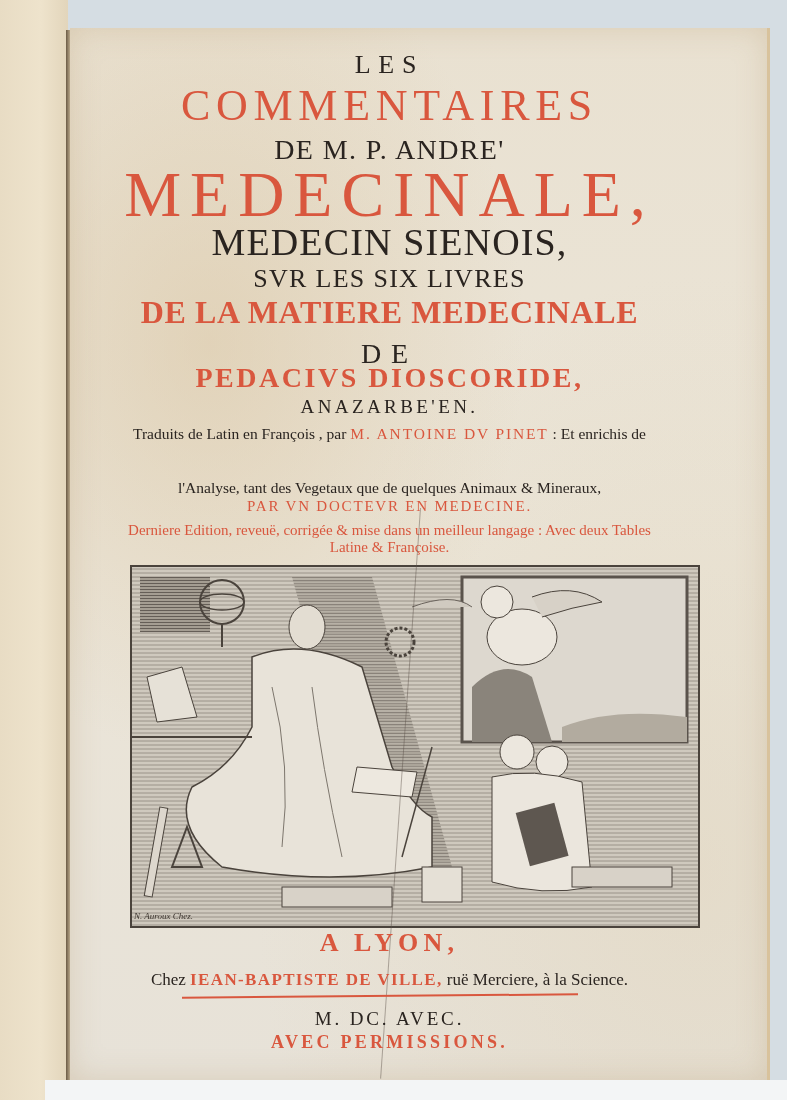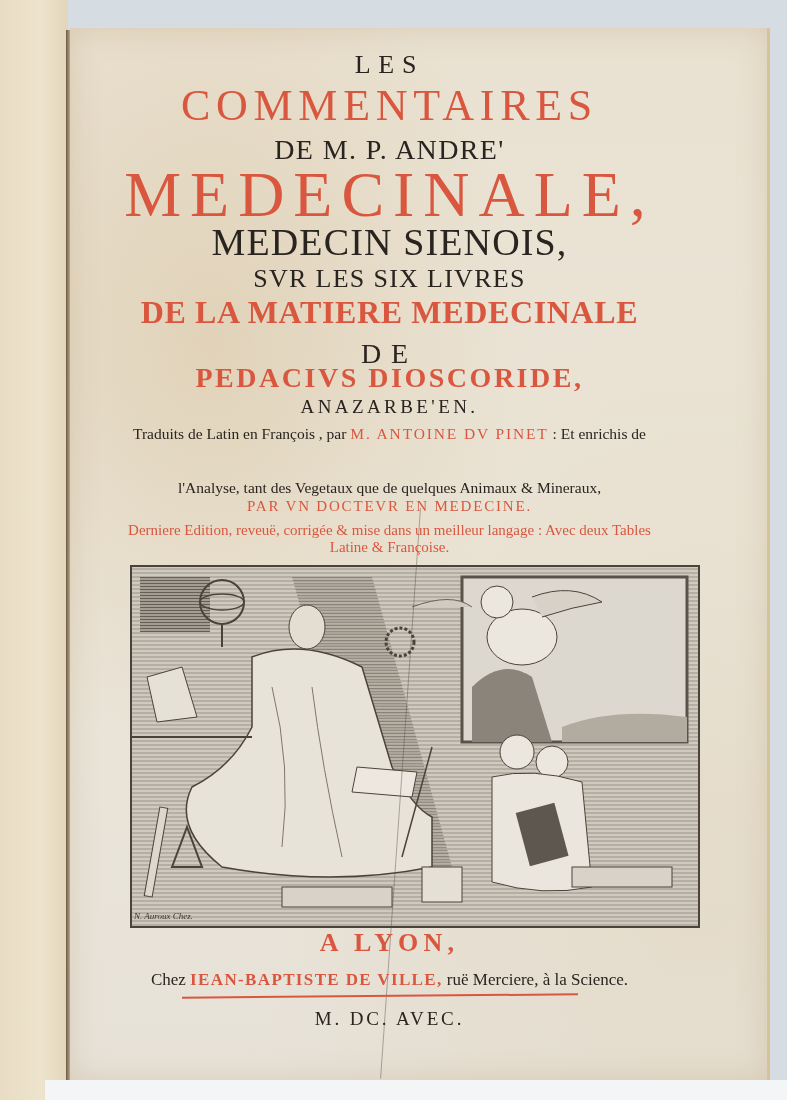--- a/index.html
+++ b/index.html
@@ -158,13 +158,14 @@
   </div>
 
   <div class="crack"></div>
 
   <div class="line l18 red">A LYON,</div>
   <div class="line l19 black">
     <span>Chez </span><span class="red pub">IEAN-BAPTISTE DE VILLE,</span><span> ruë Merciere, à la Science.</span>
   </div>
   <div class="rule"></div>
   <div class="line l20 black">M. DC. AVEC.</div>
+  <div class="line l21 red">AVEC PERMISSIONS.</div>
 </div>
 
 </body></html>

